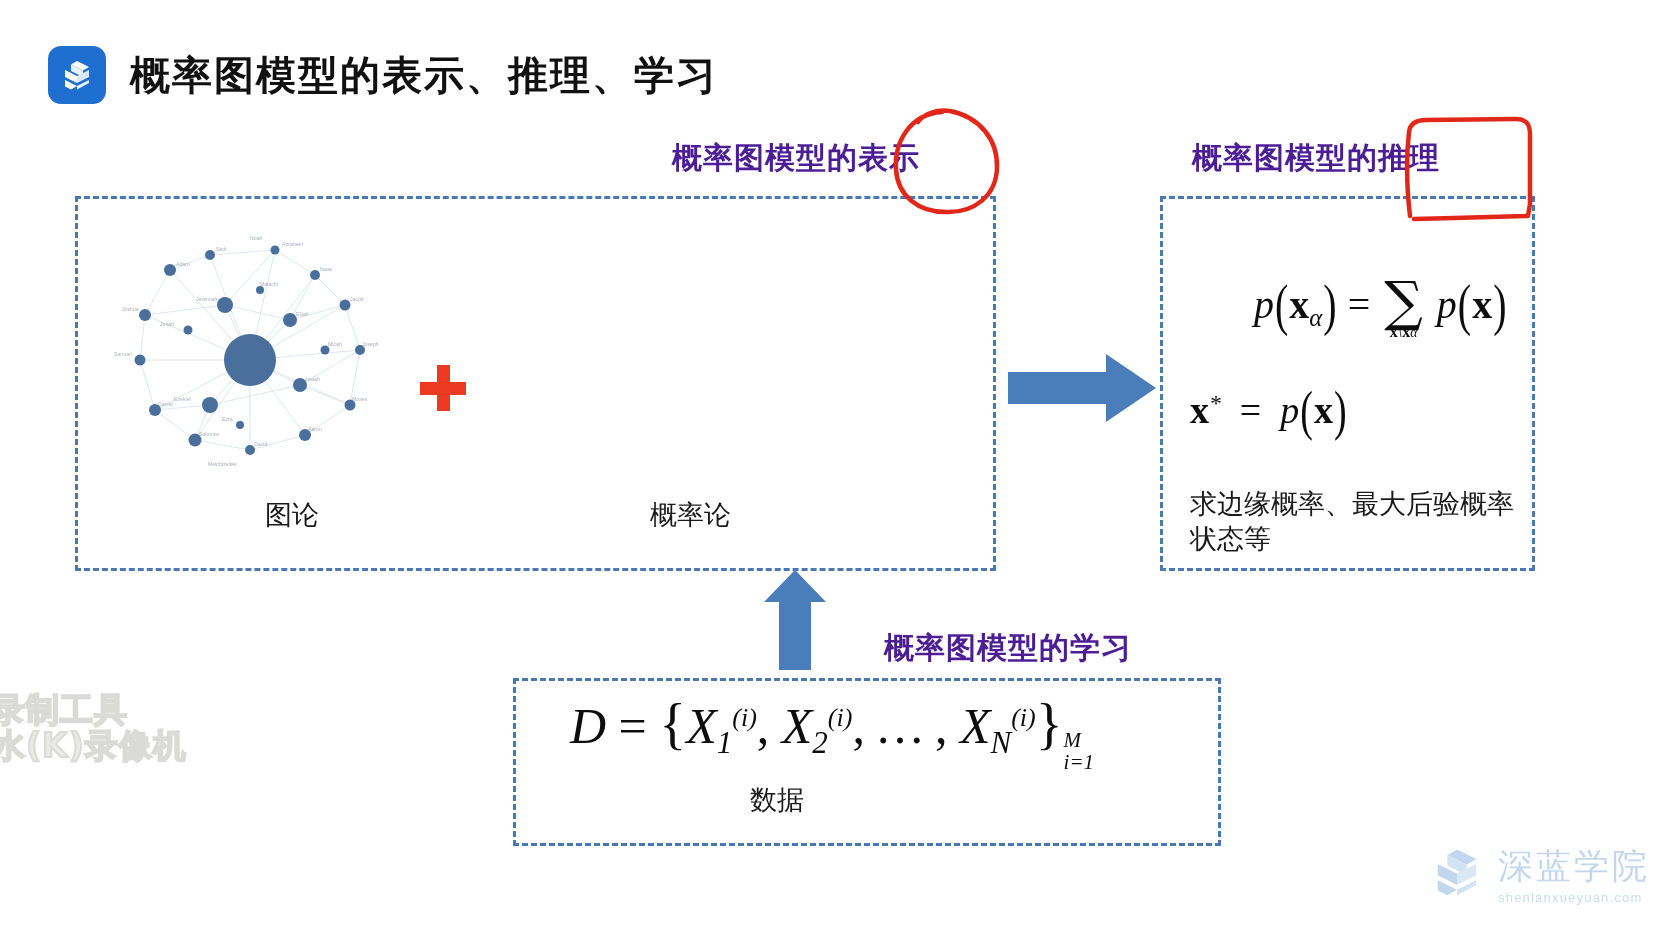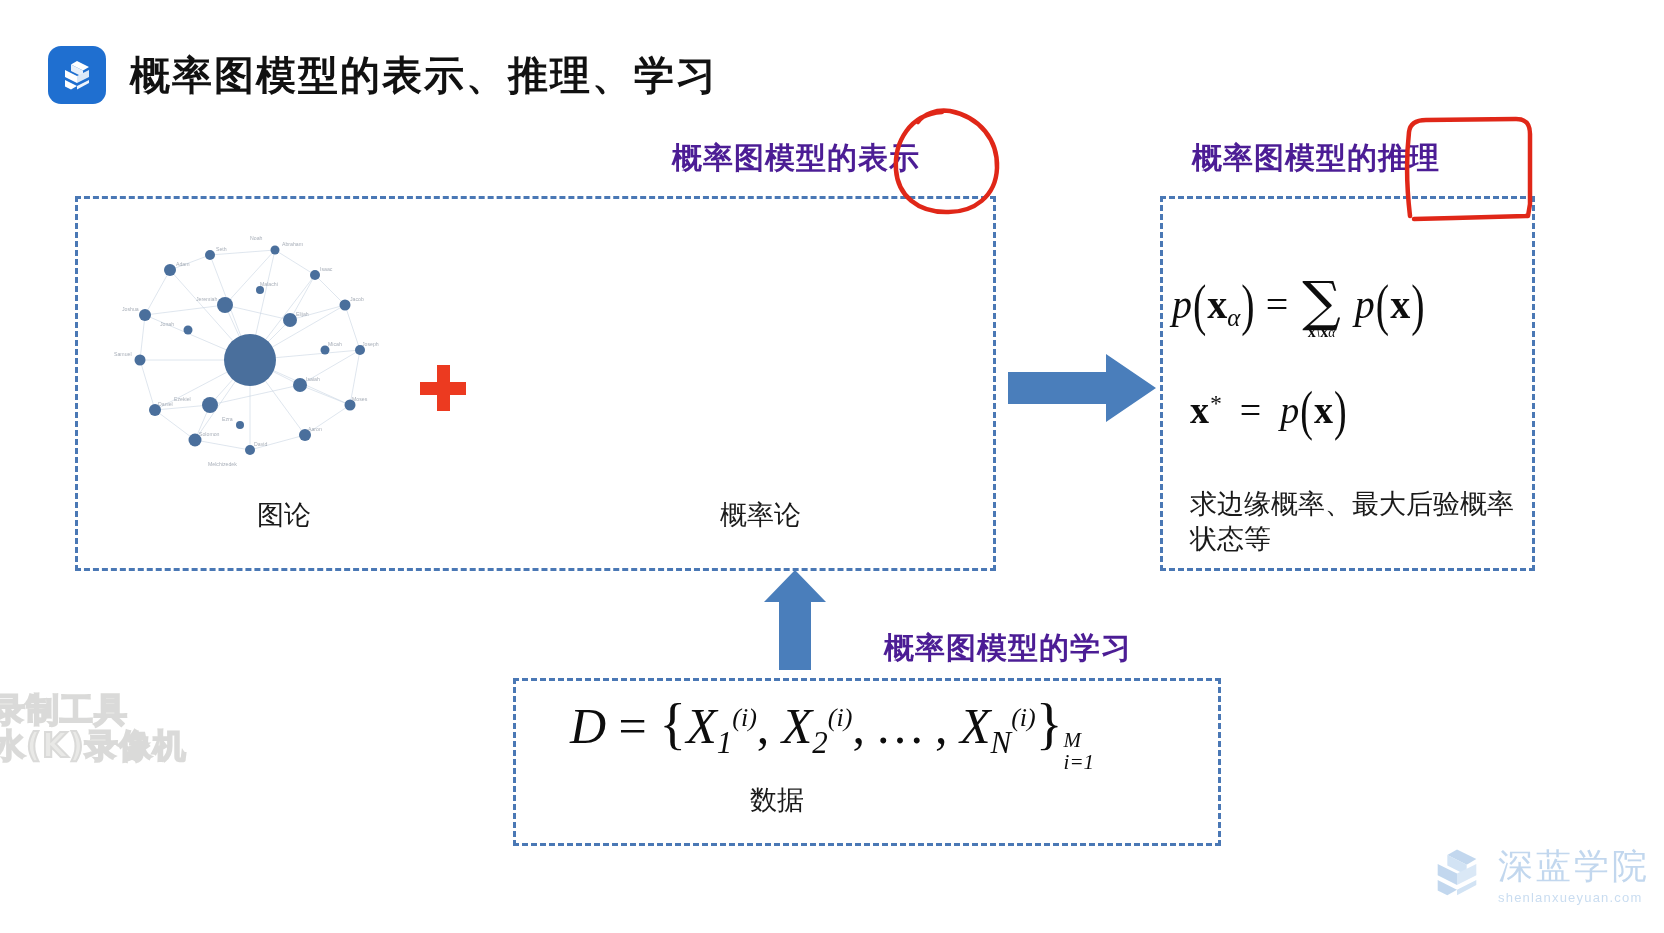--- a/index.html
+++ b/index.html
@@ -82,22 +82,22 @@
   }
   .graph-figure svg { display: block; }
 
   .caption {
     position: absolute;
     font-size: 27px;
     color: #1a1a1a;
     white-space: nowrap;
     font-family: "DejaVu Sans", "Liberation Sans", sans-serif;
   }
-  #caption-graph-theory { left: 257px; top: 497px; text-align: center; }
-  #caption-probability  { left: 720px; top: 497px; text-align: center; }
+  #caption-graph-theory { left: 265px; top: 497px; text-align: center; }
+  #caption-probability  { left: 650px; top: 497px; text-align: center; }
   #caption-data         { left: 750px; top: 782px; }
 
   
   .plus-sign {
     position: absolute;
     left: 420px;
     top: 365px;
     width: 46px;
     height: 46px;
   }
@@ -123,21 +123,21 @@
 
   #formula-joint {
     position: absolute;
     left: 492px;
     top: 352px;
     font-size: 52px;
   }
 
   #formula-marginal {
     position: absolute;
-    left: 1172px;
+    left: 1254px;
     top: 278px;
     font-size: 40px;
   }
   #formula-map {
     position: absolute;
     left: 1190px;
     top: 388px;
     font-size: 38px;
   }
   .bigop {

